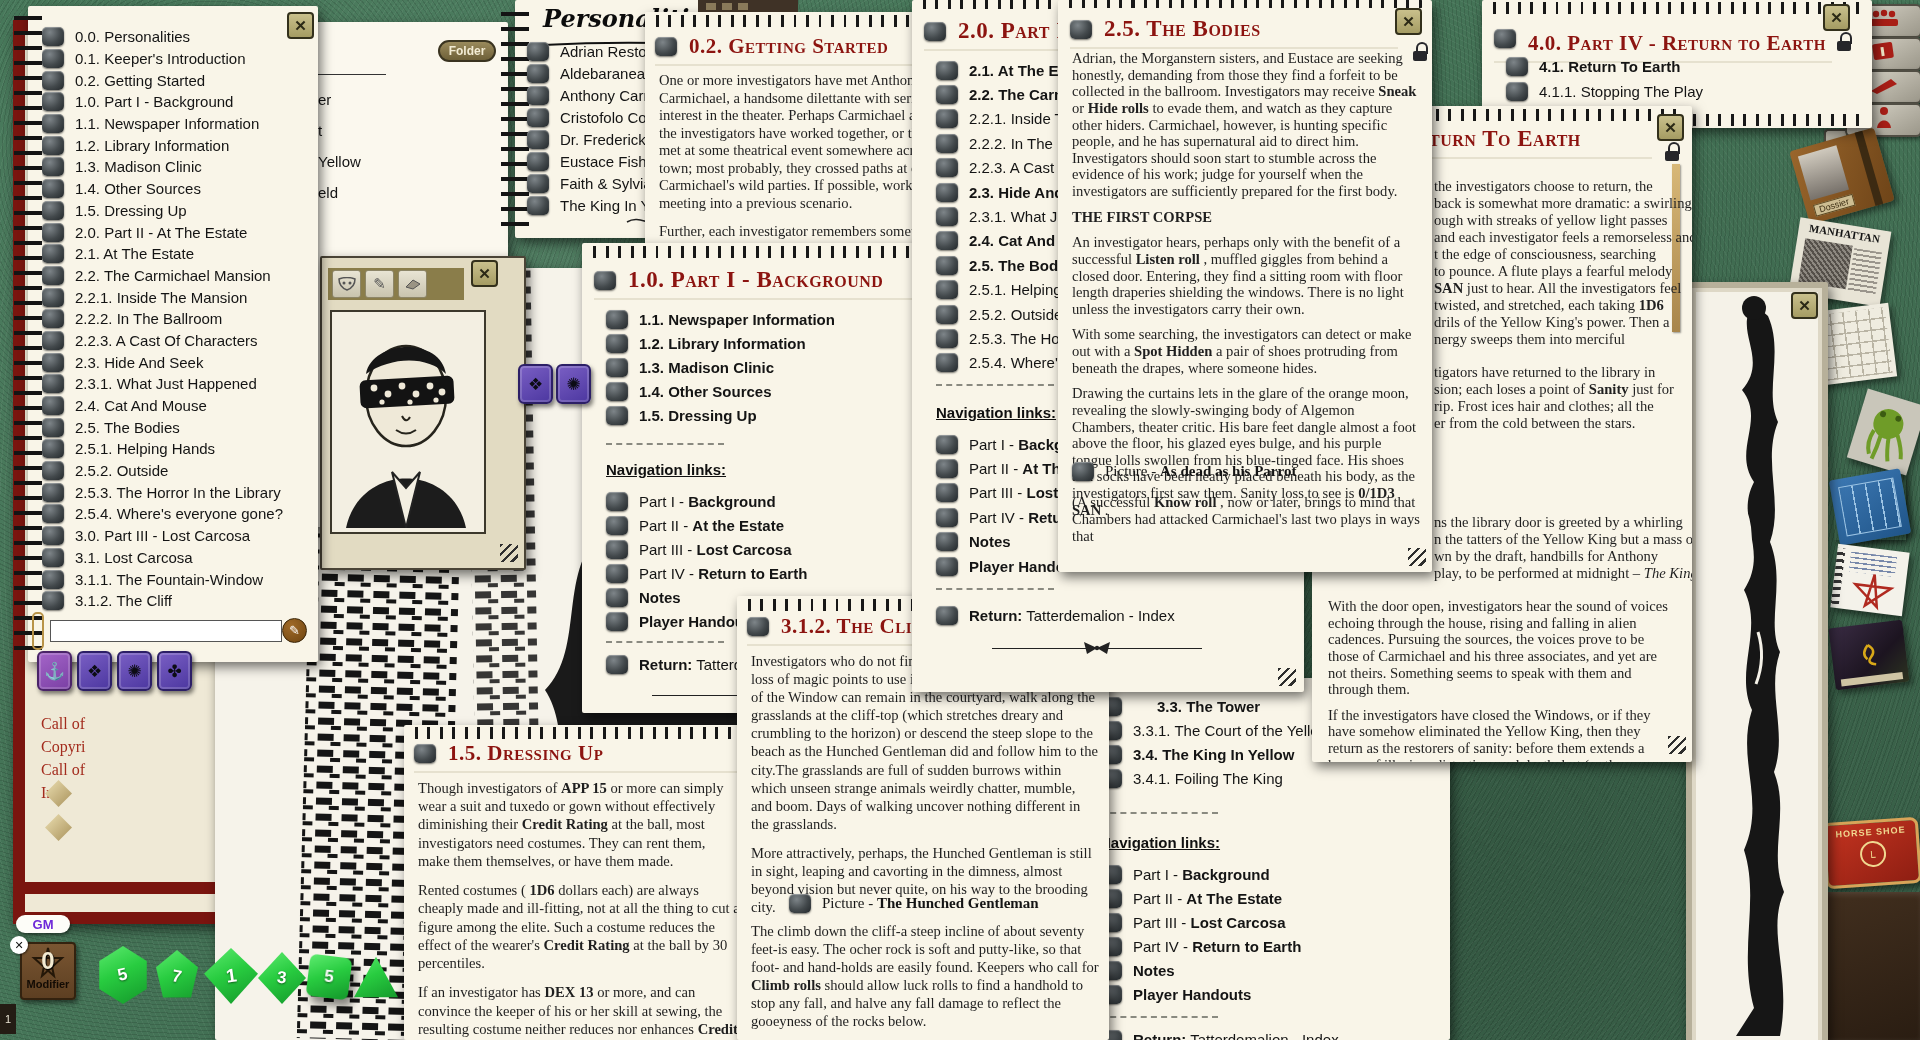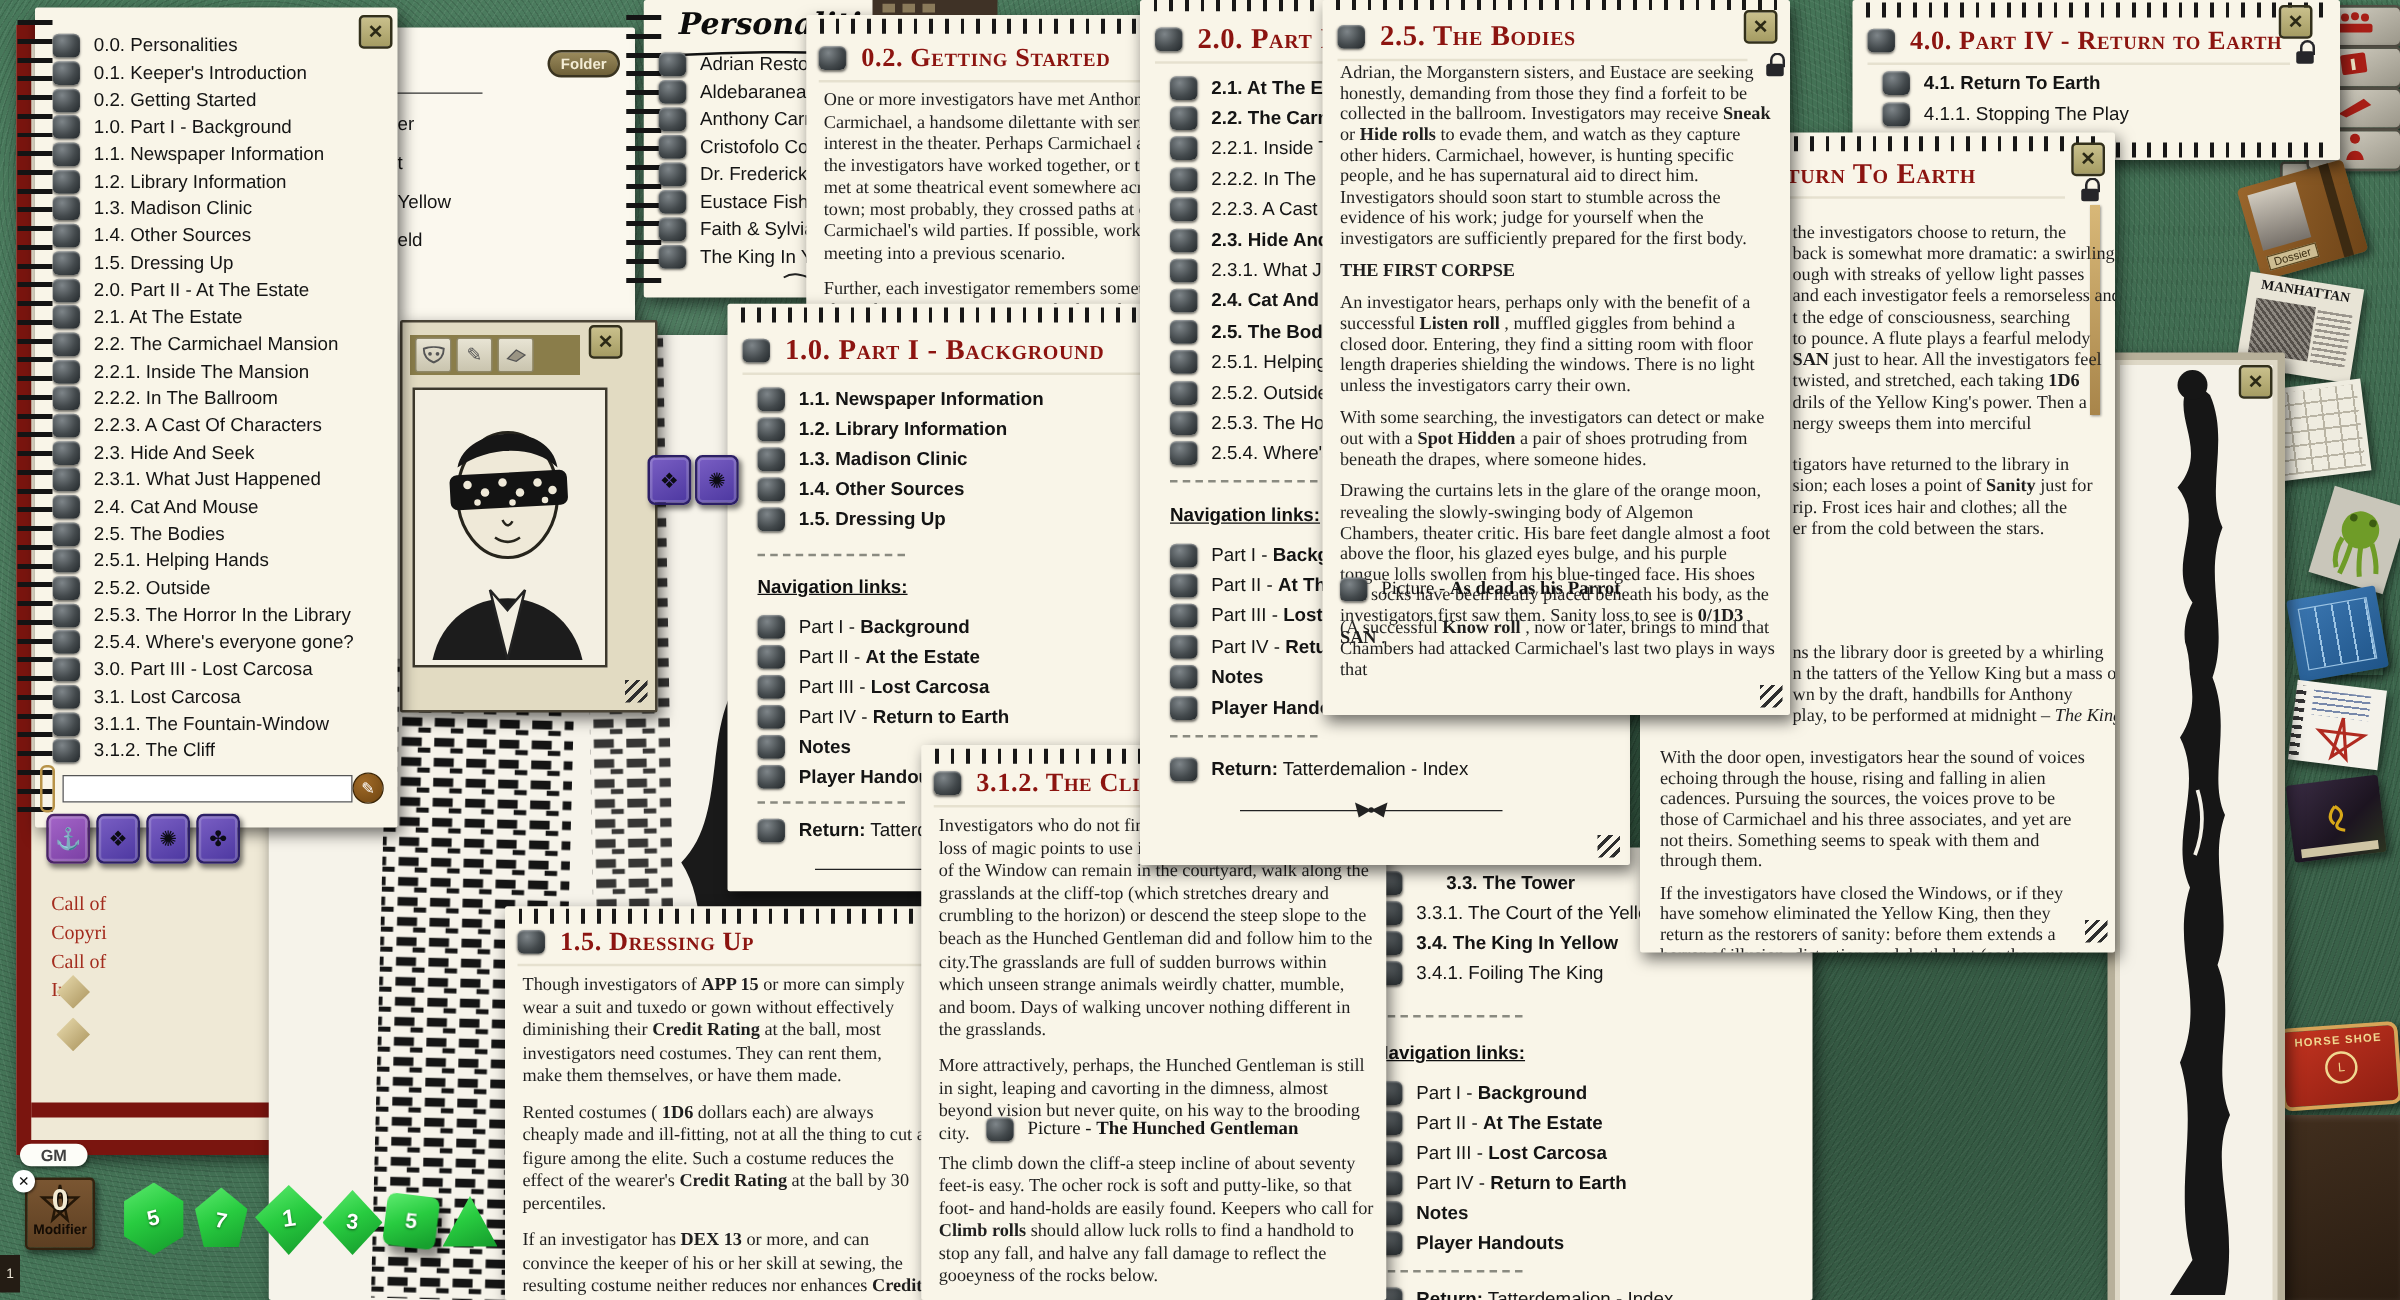--- a/index.html
+++ b/index.html
@@ -177,21 +177,21 @@
         <div class="rline" style="color:#a32c1e;font-size:16px;line-height:23px;">Copyri</div>
         <div class="rline" style="color:#a32c1e;font-size:16px;line-height:23px;">Call of</div>
         <div class="rline" style="color:#a32c1e;font-size:16px;line-height:23px;">Inc.</div>
       </div>
     <div style="position:absolute;left:20px;top:748px;width:27px;height:27px;clip-path:polygon(50% 0,100% 50%,50% 100%,0 50%);background:linear-gradient(135deg,#ecdfb2,#a8915a);"></div>
     <div style="position:absolute;left:20px;top:782px;width:27px;height:27px;clip-path:polygon(50% 0,100% 50%,50% 100%,0 50%);background:linear-gradient(135deg,#ecdfb2,#a8915a);"></div>
     <div style="position:absolute;left:0;right:0;bottom:18px;height:12px;background:#7a150f;"></div>
   </div>
 
   <div style="position:absolute;left:16px;top:915px;width:54px;height:18px;background:#fdfdf8;border-radius:9px;z-index:35;
-              display:flex;align-items:center;justify-content:center;font-weight:bold;font-size:13px;color:#404040;box-shadow:1px 2px 3px rgba(0,0,0,.4);">
+              display:flex;align-items:center;justify-content:center;font-weight:bold;font-size:13px;color:#6d28d9;box-shadow:1px 2px 3px rgba(0,0,0,.4);">
     <span>GM</span>
   </div>
   <div style="position:absolute;left:10px;top:936px;width:18px;height:18px;border-radius:50%;background:#fff;z-index:36;
               display:flex;align-items:center;justify-content:center;font-size:11px;color:#111;box-shadow:1px 1px 2px rgba(0,0,0,.5);">✕</div>
   <div style="position:absolute;left:20px;top:942px;width:52px;height:54px;background:linear-gradient(#7a5632,#5d3f22);z-index:35;
               border:2px solid #33220f;border-radius:4px;box-shadow:2px 3px 5px rgba(0,0,0,.5);">
     <span style="position:absolute;left:8px;top:2px;">
       <svg width="36" height="36" viewBox="0 0 36 36">
           <path d="M18,2 L24,30 L4,12 L32,12 L12,30 Z" fill="none" stroke="#241708" stroke-width="2"></path>
         </svg></span>
@@ -644,21 +644,21 @@
           <circle cx="17" cy="8" r="2.2"></circle>
         </g>
       </svg>
     <div class="rsz" style="left:366px;top:668px;"></div>
   </div>
 
   <div class="win" style="left:1482px;top:0;width:390px;height:128px;z-index:14;overflow:hidden;">
     <div class="spiral-h" style="top:2px;"></div>
     <div class="title-row" style="position:absolute;left:12px;right:40px;top:20px;">
       <span class="chip"></span>
-      <span class="wtitle" style="font-size:21px;">4.0. Part IV - Return to Earth</span>
+      <span class="wtitle" style="font-size:21px;margin-top:11px;">4.0. Part IV - Return to Earth</span>
     </div>
     <div style="position:absolute;left:24px;top:54px;">
 
         <div class="row" style="height:25px;">
           <span class="chip"></span>
           <span class="lbl"><b>4.1. Return To Earth</b></span>
         </div>
 
         <div class="row" style="height:25px;">
           <span class="chip"></span>

